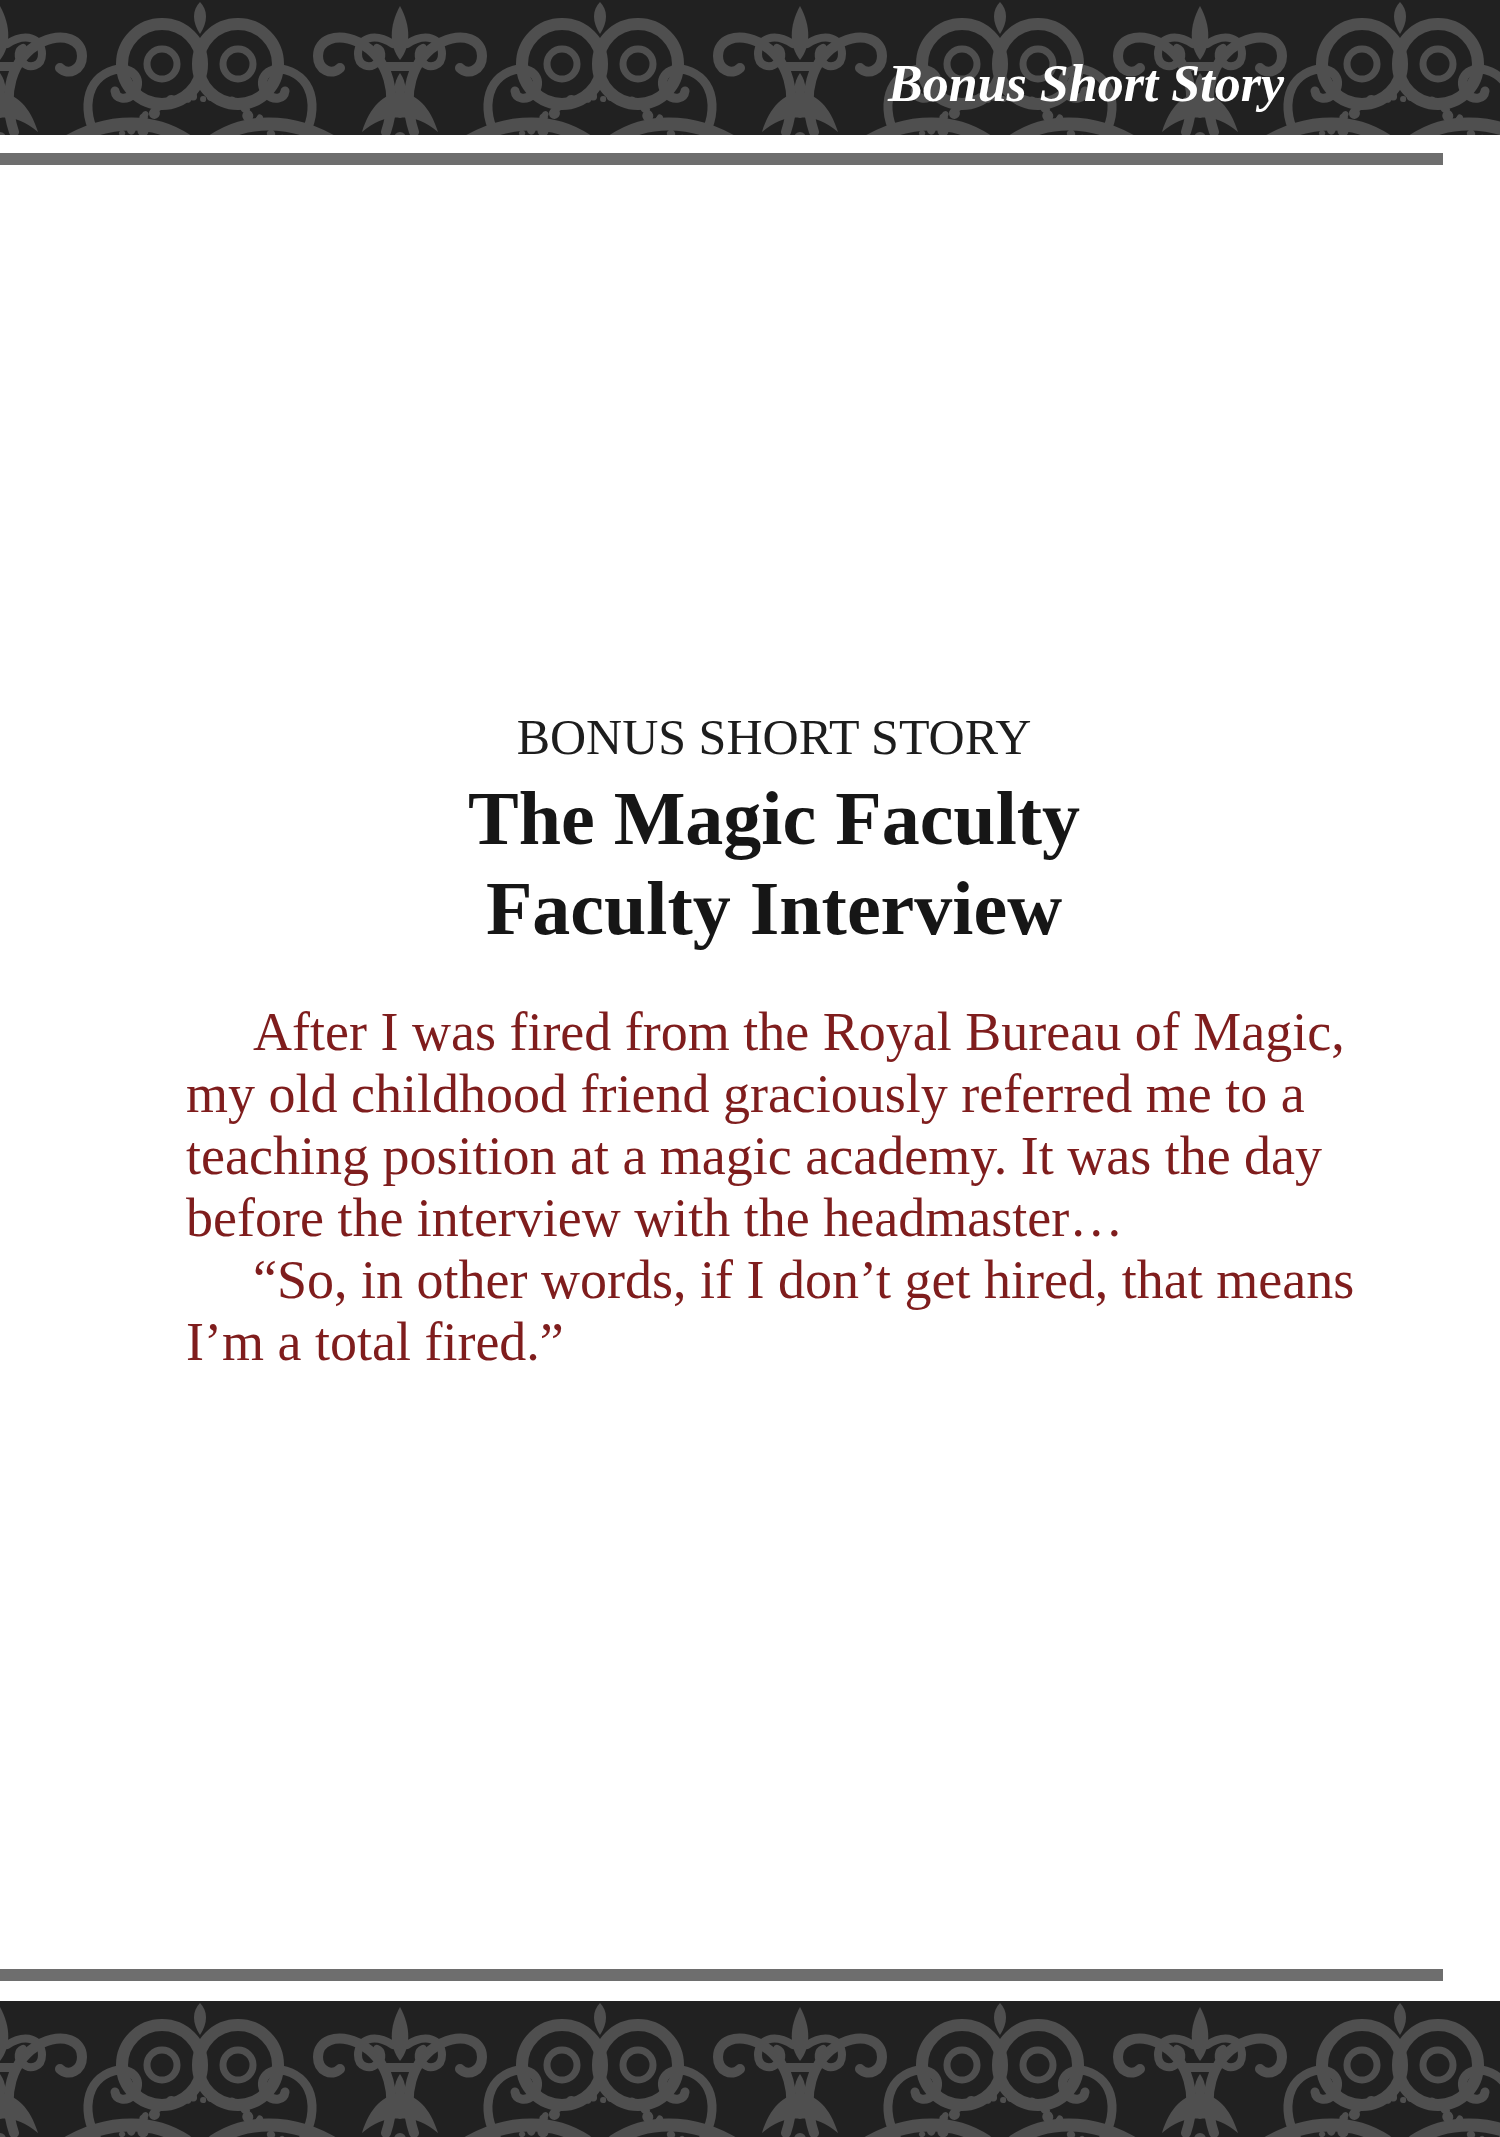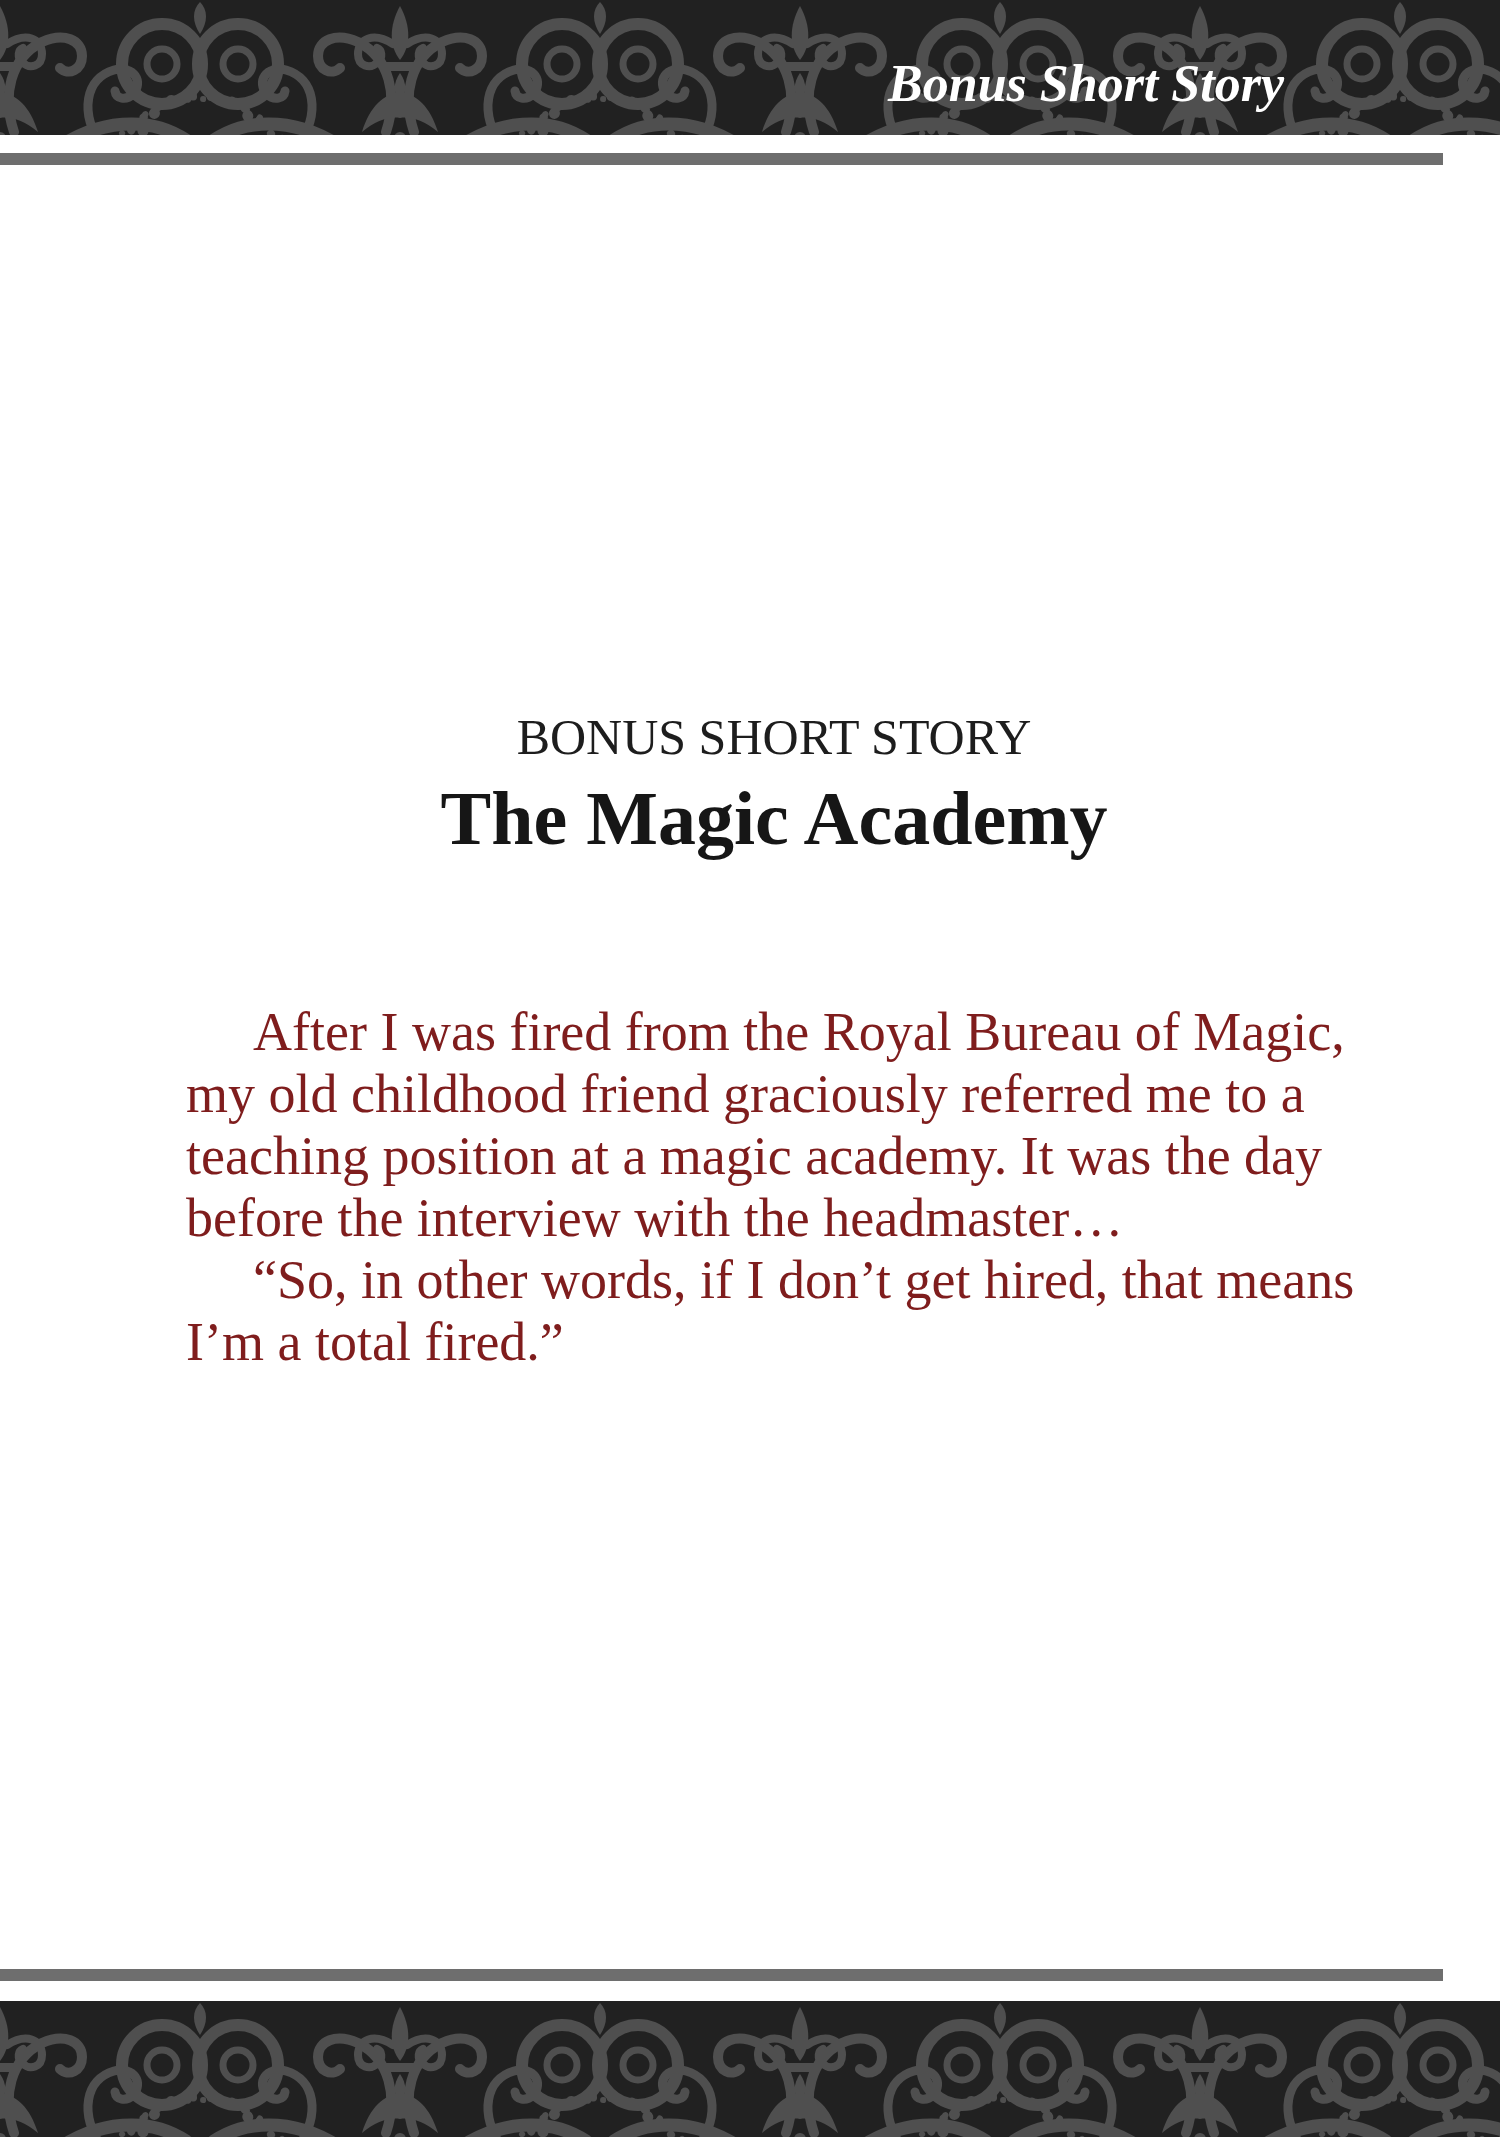--- a/index.html
+++ b/index.html
@@ -97,21 +97,21 @@
       <rect x="0" y="0" width="1500" height="136" fill="#212121"></rect>
       <rect x="0" y="0" width="1500" height="136" fill="url(#dmkT)"></rect>
     </svg>
     <div class="banner-title">Bonus Short Story</div>
   </div>
 
   <div class="rule rule-top"></div>
 
   <main>
     <div class="kicker">BONUS SHORT STORY</div>
-    <h1 class="title"><span>The Magic Academy</span><br></h1>
+    <h1 class="title"><span>The Magic Faculty</span><br><span>Faculty Interview</span></h1>
     <div class="story">
       <p>After I was fired from the Royal Bureau of Magic, my old childhood friend graciously referred me to a teaching position at a magic academy. It was the day before the interview with the headmaster…</p>
       <p>“So, in other words, if I don’t get hired, that means I’m a total fired.”</p>
     </div>
   </main>
 
   <div class="rule rule-bottom"></div>
 
   <div class="band band-bottom">
     <svg width="1500" height="136" viewBox="0 0 1500 136" aria-hidden="true">

